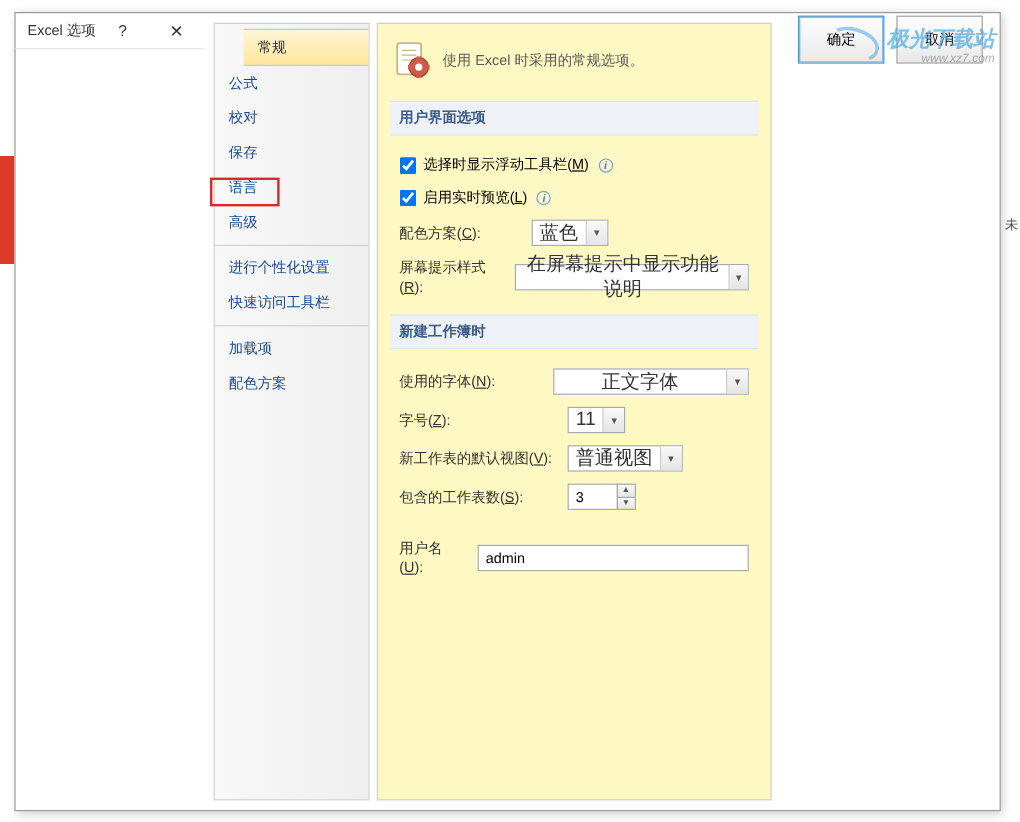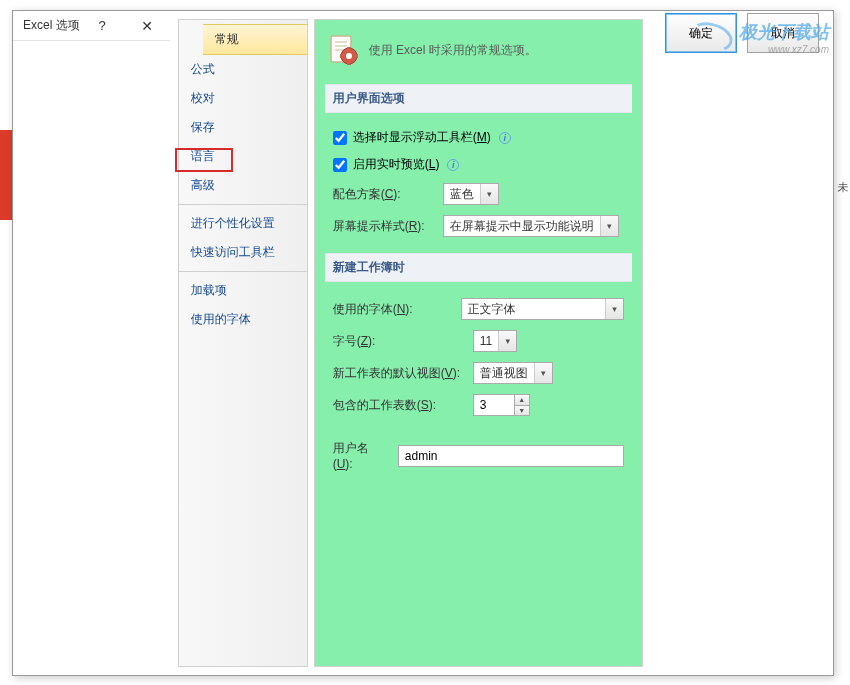--- a/index.html
+++ b/index.html
@@ -79,21 +79,21 @@
       margin: 4px 0;
     }
     .highlight-box {
       position: absolute;
       border: 2px solid #d62b2b;
       pointer-events: none;
     }
     .content {
       flex: 1;
       border: 1px solid #d0d0d0;
-      background: #86efac;
+      background: #fef9c3;
       padding: 10px 10px;
       overflow-y: auto;
       display: flex;
       flex-direction: column;
       gap: 8px;
     }
     .header-row {
       display: flex;
       align-items: center;
       gap: 10px;
@@ -155,21 +155,21 @@
       font-weight: bold;
       margin-left: 2px;
     }
     .combo {
       display: inline-flex;
       align-items: center;
       border: 1px solid #aaa;
       background: #fff;
       height: 22px;
     }
-    .combo-text { padding: 0 6px; font-size: 12px; color: #333; }
+    .combo-text { padding: 0 6px; font-size: 16px; color: #333; text-align: center; }
     .combo-btn {
       width: 18px;
       height: 100%;
       background: linear-gradient(to bottom, #f9f9f9, #e5e5e5);
       border-left: 1px solid #ccc;
       display: flex;
       align-items: center;
       justify-content: center;
       font-size: 9px;
       color: #555;
@@ -297,21 +297,21 @@
       <div class="sidebar-item">公式</div>
       <div class="sidebar-item">校对</div>
       <div class="sidebar-item">保存</div>
       <div class="sidebar-item">语言</div>
       <div class="sidebar-item">高级</div>
       <div class="sidebar-divider"></div>
       <div class="sidebar-item">进行个性化设置</div>
       <div class="sidebar-item">快速访问工具栏</div>
       <div class="sidebar-divider"></div>
       <div class="sidebar-item">加载项</div>
-      <div class="sidebar-item">使用的字体</div>
+      <div class="sidebar-item">配色方案</div>
 
       <div class="highlight-box" style="top:128px; left:-4px; width:58px; height:24px;"></div>
     </div>
 
     <div class="content">
       <div class="header-row">
         <div class="header-icon">
           <svg viewBox="0 0 32 32" width="32" height="32">
             <rect x="4" y="2" width="20" height="26" rx="2" fill="#fff" stroke="#c8b68a" stroke-width="1.5"></rect>
             <line x1="8" y1="8" x2="20" y2="8" stroke="#c8b68a"></line>

